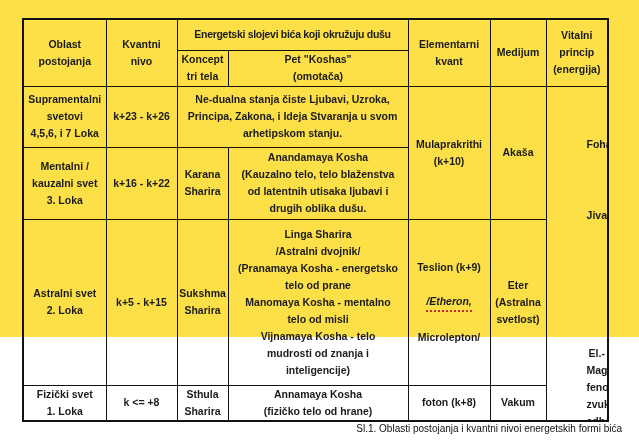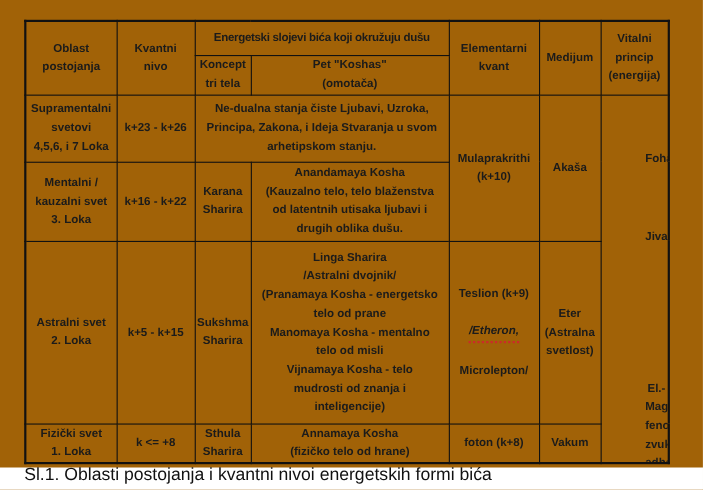--- a/index.html
+++ b/index.html
@@ -5,22 +5,22 @@
   * { margin: 0; padding: 0; box-sizing: border-box; }
   html, body { background: #ffffff; }
   body {
     width: 639px; height: 445px;
     font-family: "Liberation Sans", sans-serif;
     position: relative;
     overflow: hidden;
   }
   .page {
     position: relative;
-    width: 639px; height: 425px;
-    background: #a16207;
+    width: 639px; height: 337px;
+    background: #fde047;
   }
   table.grid {
     position: absolute;
     left: 22px; top: 18px;
     width: 585px; height: 402px;
     border-collapse: collapse;
     table-layout: fixed;
     border: 2px solid #111111;
   }
   table.grid td {
@@ -59,22 +59,22 @@
   .squiggle {
     display: inline-block;
     border-bottom: 2px dotted #cc2a2a;
     padding-bottom: 0px;
     font-style: italic;
   }
   .caption {
     position: absolute;
     left: 22px; top: 423px;
     width: 600px;
-    text-align: left;
-    font-size: 16px;
+    text-align: right;
+    font-size: 10px;
     color: #111111;
     font-weight: normal;
   }
 </style>
 </head>
 <body>
 
 <div class="page">
 
   <table class="grid">

